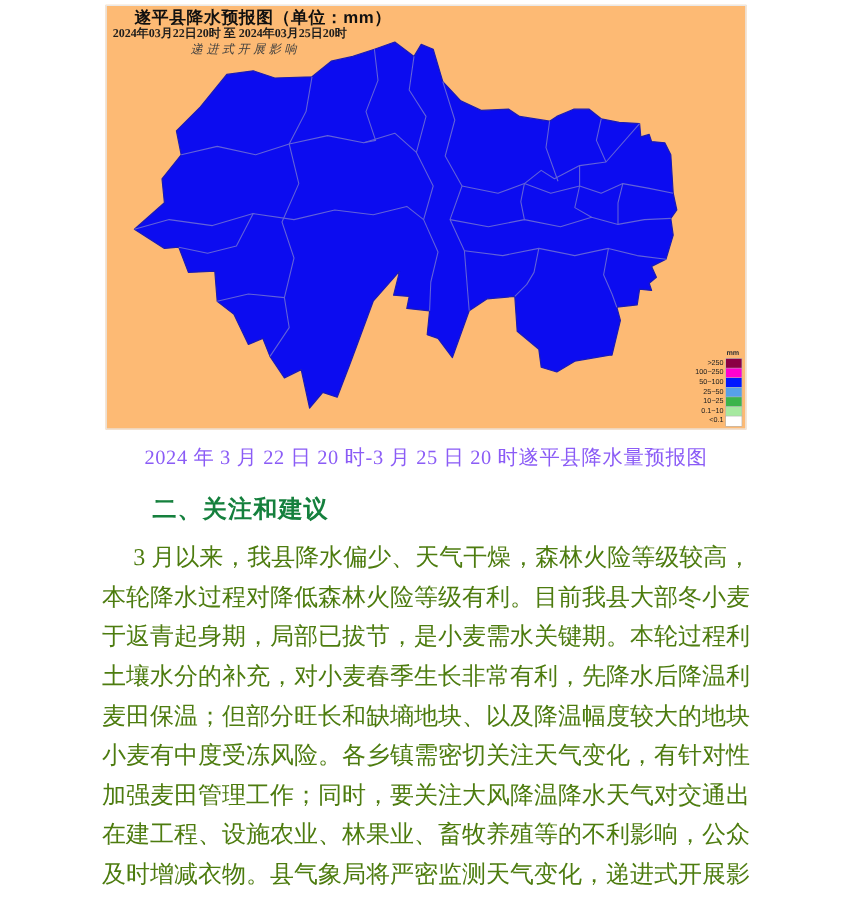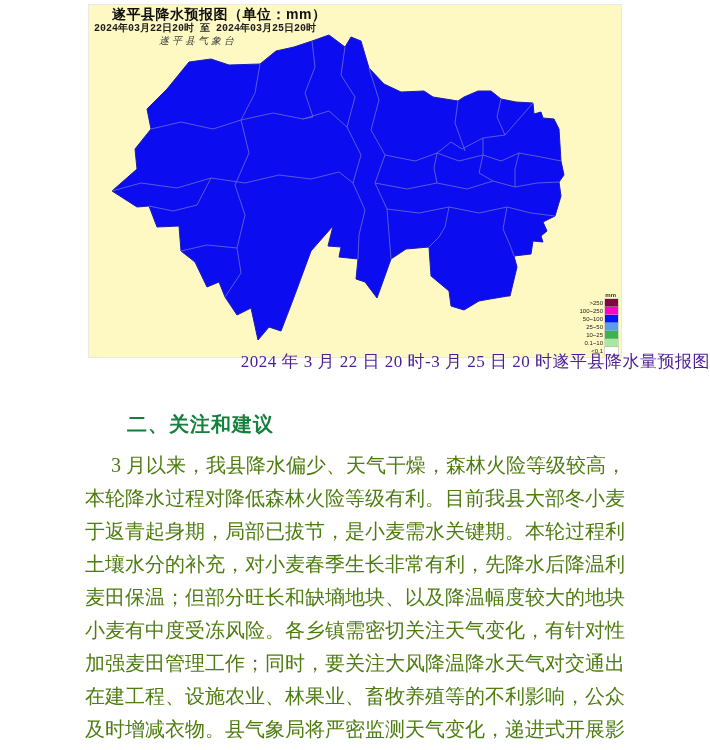--- a/index.html
+++ b/index.html
@@ -5,31 +5,31 @@
   html,body{margin:0;padding:0;}
   body{
     width:710px;height:750px;position:relative;overflow:hidden;
     background:#ffffff;
     font-family:"Liberation Serif","DejaVu Serif",serif;
   }
 
   
   .map-panel{
     position:absolute;left:88px;top:4px;width:534px;height:354px;
-    background:#fef9c3;border:1px solid #e9e9e9;box-sizing:border-box;
+    background:#fdba74;border:1px solid #e9e9e9;box-sizing:border-box;
   }
   .county-svg{position:absolute;left:0;top:0;width:532px;height:352px;}
   .map-title{
     position:absolute;left:23px;top:1px;
     font-family:"Liberation Sans","DejaVu Sans",sans-serif;
     font-weight:bold;font-size:14px;color:#101010;letter-spacing:0.5px;white-space:nowrap;
   }
   .map-dates{
     position:absolute;left:5px;top:16px;
-    font-family:Liberation Mono, monospace;
+    font-family:Liberation Serif, serif;
     font-weight:bold;font-size:10px;color:#1c1c1c;white-space:nowrap;
   }
   .map-agency{
     position:absolute;left:70px;top:29px;
     font-style:italic;font-size:10px;color:#3f3f3f;letter-spacing:3px;white-space:nowrap;
   }
 
   
   .legend{
     position:absolute;right:3px;bottom:2px;
@@ -43,22 +43,22 @@
   .legend-label{
     font-family:"Liberation Sans","DejaVu Sans",sans-serif;
     font-size:6px;color:#222;margin-right:2px;line-height:8px;
   }
   .legend-swatch{
     width:13px;height:8px;box-shadow:0 0 0 0.5px #b5b5b5;
   }
 
   
   .caption{
-    position:absolute;top:350px;left:0;width:710px;text-align:right;
-    font-size:17px;color:#4c1d95;letter-spacing:0.5px;
+    position:absolute;top:370px;left:0;width:710px;text-align:center;
+    font-size:17px;color:#8b5cf6;letter-spacing:0.5px;
   }
 
   
   .section-heading{
     position:absolute;top:411px;left:127px;
     font-family:"Liberation Sans","DejaVu Sans",sans-serif;
     font-weight:bold;font-size:20px;color:#15803d;letter-spacing:1px;
   }
   .body-text{
     position:absolute;top:449px;left:85px;width:540px;
@@ -95,21 +95,21 @@
       <polyline points="412,94 408,112 416,130"></polyline>
       <polyline points="369,96 366,118 376,146"></polyline>
       <polyline points="223,36 226,62 216,88 224,112 214,114"></polyline>
       <polyline points="92,246 118,240 148,243"></polyline>
       <polyline points="60,201 84,206 108,200 122,173"></polyline>
     </g>
   </svg>
 
   <div class="map-title">遂平县降水预报图（单位：mm）</div>
   <div class="map-dates">2024年03月22日20时 至 2024年03月25日20时</div>
-  <div class="map-agency">遂平县气象台</div>
+  <div class="map-agency">递进式开展影响</div>
 
   <div class="legend">
     <div class="legend-unit">mm</div>
     <div class="legend-row">
       <span class="legend-label">&gt;250</span>
       <span class="legend-swatch" style="background: rgb(139, 0, 67);"></span>
     </div>
     <div class="legend-row">
       <span class="legend-label">100~250</span>
       <span class="legend-swatch" style="background: rgb(255, 0, 208);"></span>

